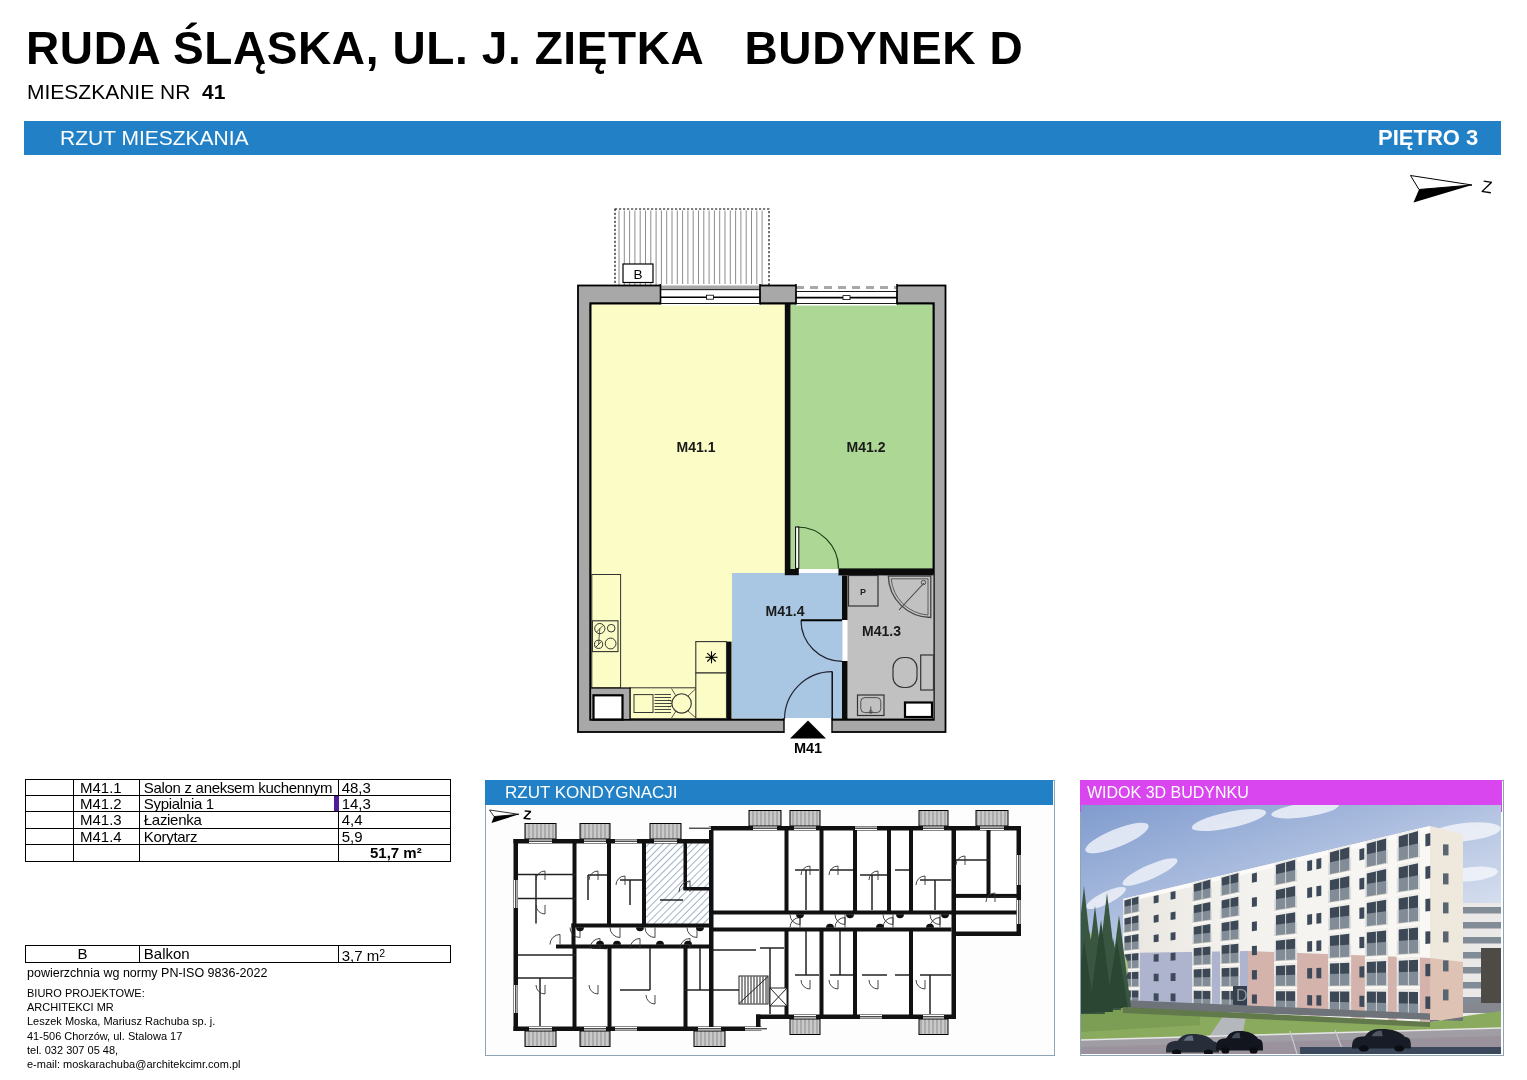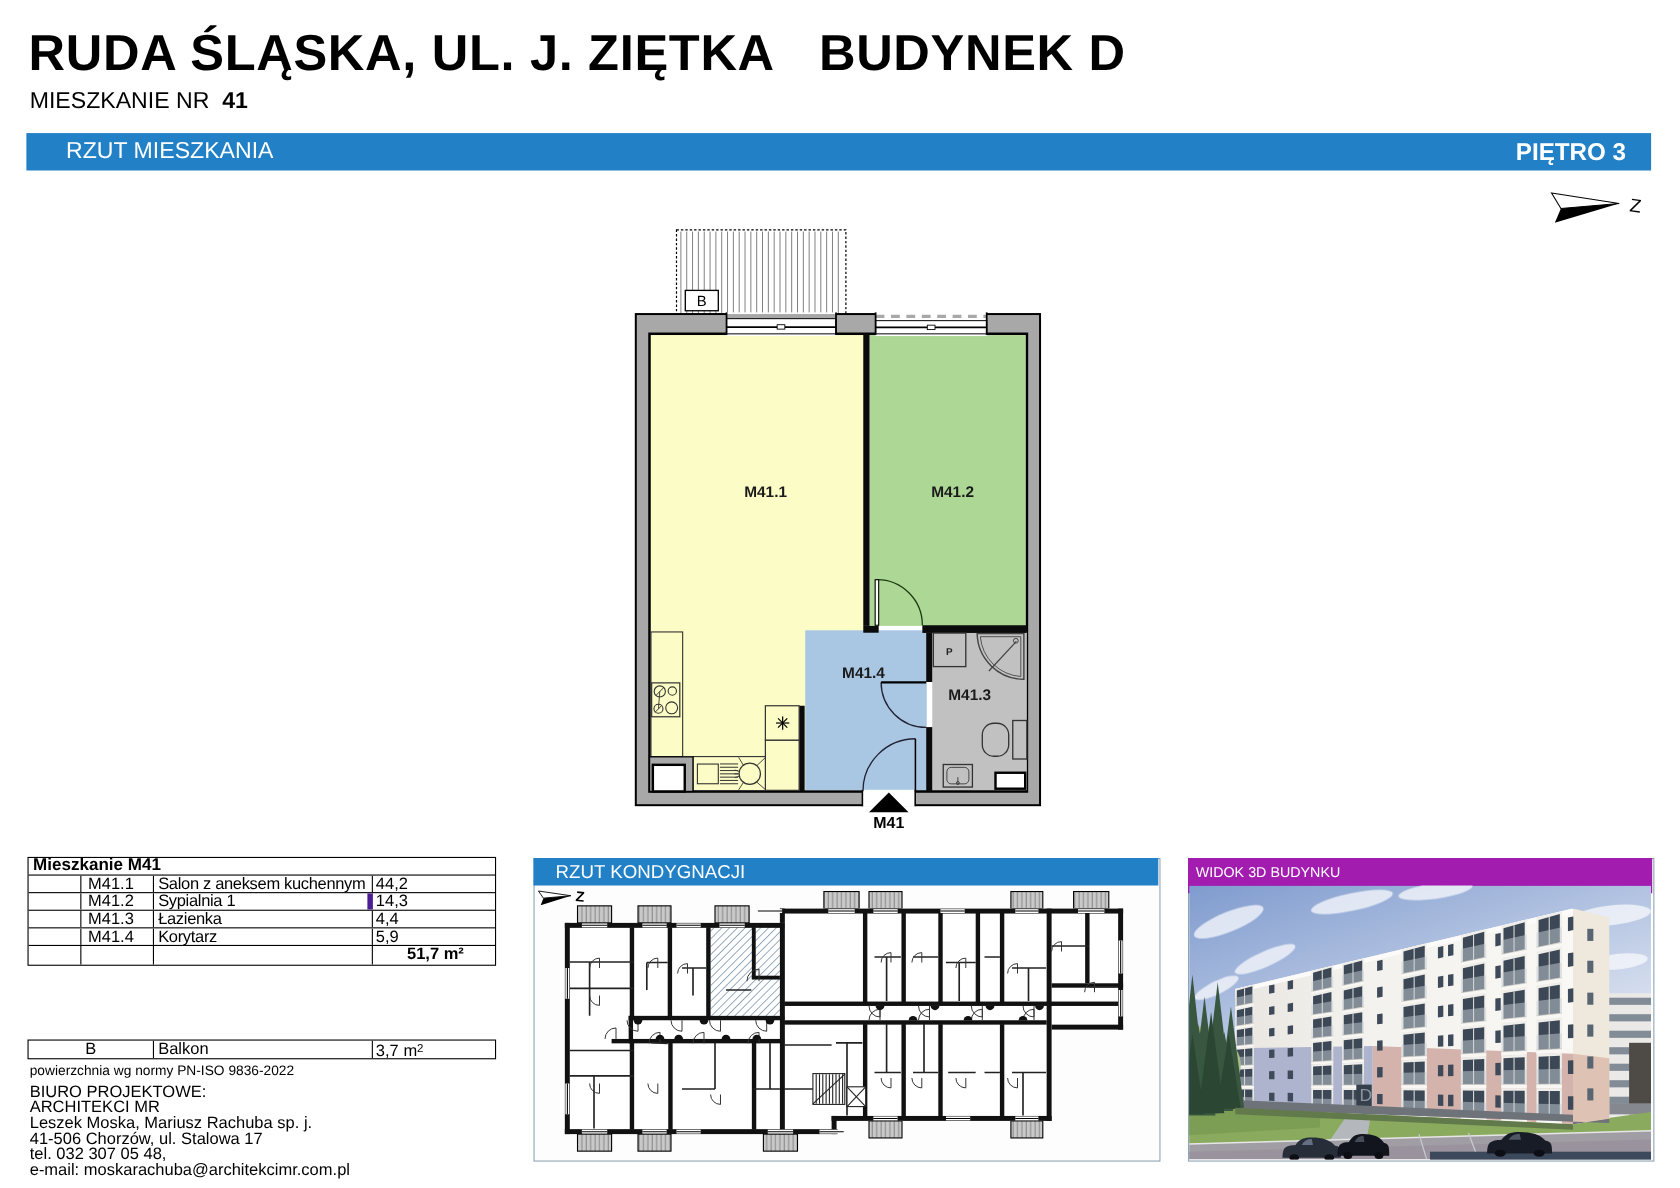--- a/index.html
+++ b/index.html
@@ -178,27 +178,26 @@
 
 <text x="866" y="452" font-size="14" font-weight="bold" text-anchor="middle" fill="#1a1a1a">M41.2</text>
 
 <text x="881.5" y="636" font-size="14" font-weight="bold" text-anchor="middle" fill="#1a1a1a">M41.3</text>
 
 <text x="785" y="616" font-size="14" font-weight="bold" text-anchor="middle" fill="#1a1a1a">M41.4</text>
 </svg>
 
 <div class="abs tbl" style="left:25px;top:779px;width:426px;border:1.6px solid #000;font-size:15px;background:#fff;">
 
- <div class="r" style="border-bottom:1px solid #000;height:15.6px;padding-left:4px;font-weight:bold;font-size:15.5px;line-height:14.5px;">Mieszkanie M41</div>
 
  <div class="r" style="height:16.2px;border-bottom:1px solid #000;line-height:15px;">
   <div style="width:48px;border-right:1px solid #000;"></div>
   <div style="width:65.8px;border-right:1px solid #000;padding-left:6px;">M41.1</div>
   <div style="width:198.9px;border-right:1px solid #000;padding-left:4px;letter-spacing:-0.3px;">Salon z aneksem kuchennym</div>
-  <div style="flex:1;padding-left:3px;">44,2</div>
+  <div style="flex:1;padding-left:3px;">48,3</div>
  </div>
 
  <div class="r" style="height:16.2px;border-bottom:1px solid #000;line-height:15px;">
   <div style="width:48px;border-right:1px solid #000;"></div>
   <div style="width:65.8px;border-right:1px solid #000;padding-left:6px;">M41.2</div>
   <div style="width:198.9px;border-right:5px solid #4c1d95;padding-left:4px;letter-spacing:-0.3px;">Sypialnia 1</div>
   <div style="flex:1;padding-left:3px;">14,3</div>
  </div>
 
  <div class="r" style="height:16.2px;border-bottom:1px solid #000;line-height:15px;">
@@ -227,21 +226,21 @@
 <div class="abs tbl" style="left:25px;top:944.5px;width:426px;border:1.4px solid #000;font-size:15px;background:#fff;">
  <div class="r" style="height:16.8px;line-height:15.5px;">
   <div style="width:113.8px;border-right:1px solid #000;text-align:center;">B</div>
   <div style="width:198.9px;border-right:1px solid #000;padding-left:4px;">Balkon</div>
   <div style="flex:1;padding-left:3px;">3,7 m<span style="font-size:10.5px;vertical-align:4px;">2</span></div>
  </div>
 </div>
 
 <div class="abs" style="left:27px;top:966px;font-size:12.5px;">powierzchnia wg normy PN-ISO 9836-2022</div>
 
-<div class="abs" style="left:27px;top:986px;font-size:15px;line-height:14.2px;">BIURO PROJEKTOWE:<br>ARCHITEKCI MR<br>Leszek Moska, Mariusz Rachuba sp. j.<br>41-506 Chorzów, ul. Stalowa 17<br>tel. 032 307 05 48,<br>e-mail: moskarachuba@architekcimr.com.pl</div>
+<div class="abs" style="left:27px;top:986px;font-size:11px;line-height:14.2px;">BIURO PROJEKTOWE:<br>ARCHITEKCI MR<br>Leszek Moska, Mariusz Rachuba sp. j.<br>41-506 Chorzów, ul. Stalowa 17<br>tel. 032 307 05 48,<br>e-mail: moskarachuba@architekcimr.com.pl</div>
 
 <div class="abs" style="left:485px;top:780px;width:568px;height:274px;border:1px solid #8FA5B5;background:#fdfdfd;"></div>
 
 <div class="abs" style="left:485px;top:780px;width:568px;height:25px;background:#2180C6;color:#fff;font-size:17px;line-height:25px;"><span style="margin-left:20px;">RZUT KONDYGNACJI</span></div>
 <svg class="abs" style="left:485px;top:805px;" width="568" height="249" viewBox="485 805 568 249">
 <defs>
       <pattern id="hb" patternUnits="userSpaceOnUse" width="5" height="5" patternTransform="rotate(45)">
         <rect width="5" height="5" fill="#fff"></rect>
         <line x1="0" y1="0" x2="0" y2="5" stroke="#8AA0B6" stroke-width="1.6"></line>
       </pattern>
@@ -461,21 +460,21 @@
 <path d="M742.0 976.5 V1003.5 M745.0 976.5 V1003.5 M748.0 976.5 V1003.5 M751.0 976.5 V1003.5 M754.0 976.5 V1003.5 M757.0 976.5 V1003.5 M760.0 976.5 V1003.5 M763.0 976.5 V1003.5 M766.0 976.5 V1003.5"></path>
 <line x1="739" y1="1003.5" x2="768" y2="976.5"></line>
 <rect x="770" y="988" width="17" height="18" fill="#fff"></rect>
 <line x1="770" y1="988" x2="787" y2="1006"></line>
       <line x1="787" y1="988" x2="770" y2="1006"></line>
 </g>
 </svg>
 
 <div class="abs" style="left:1080px;top:780px;width:422px;height:274px;border:1px solid #8FA5B5;background:#fff;"></div>
 
-<div class="abs" style="left:1080px;top:780px;width:422px;height:32px;background:#a21caf;color:#fff;font-size:13px;line-height:25px;"><span style="margin-left:7px;">WIDOK 3D BUDYNKU</span></div>
+<div class="abs" style="left:1080px;top:780px;width:422px;height:32px;background:#d946ef;color:#fff;font-size:16px;line-height:25px;"><span style="margin-left:7px;">WIDOK 3D BUDYNKU</span></div>
 <svg class="abs" style="left:1081px;top:805px;" width="420" height="249" viewBox="1081 805 420 249">
 <defs>
 <linearGradient id="sky" x1="0" y1="0" x2="0.55" y2="1">
         <stop offset="0" stop-color="#7F9BCE"></stop>
         <stop offset="0.4" stop-color="#AFC0E0"></stop>
         <stop offset="0.75" stop-color="#D8E0EF"></stop>
         <stop offset="1" stop-color="#EDF1F8"></stop>
       </linearGradient>
 <linearGradient id="fac" x1="0" y1="0" x2="1" y2="0">
         <stop offset="0" stop-color="#E9E6E1"></stop>

